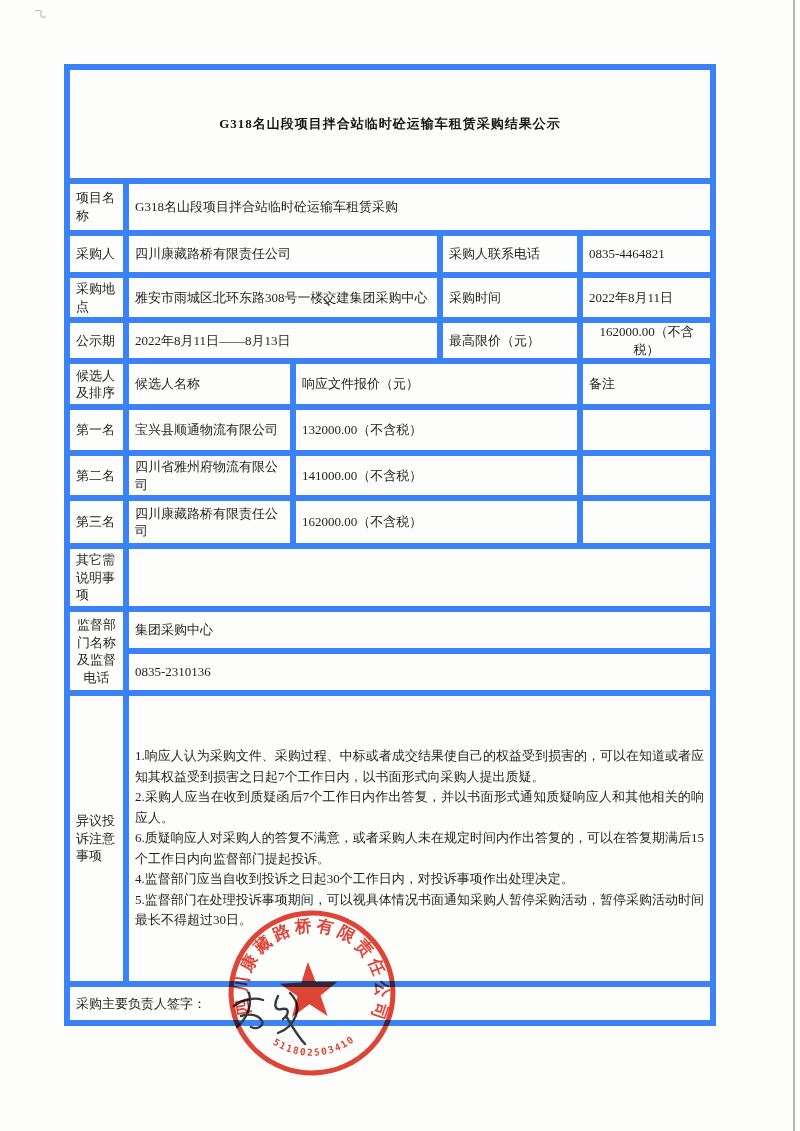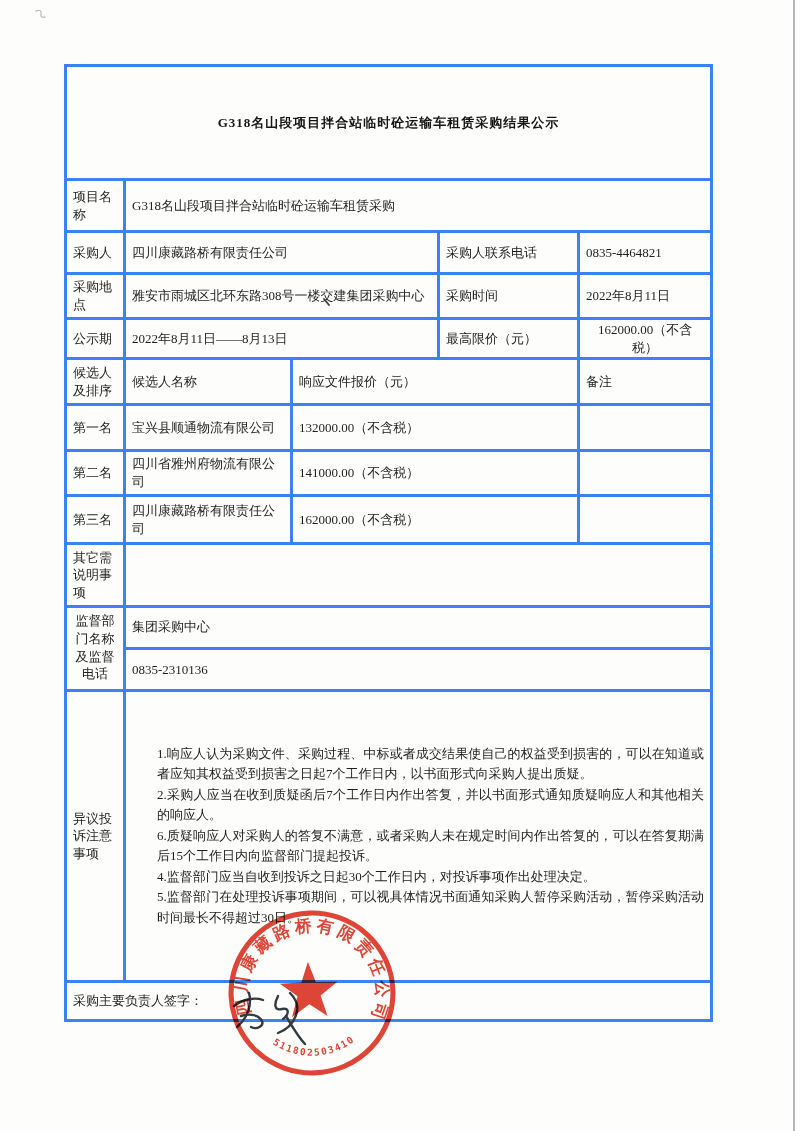--- a/index.html
+++ b/index.html
@@ -8,49 +8,49 @@
     background:#fdfdfc;overflow:hidden;
     font-family:"Liberation Serif","DejaVu Serif",serif;
     color:#1f1f1f;
   }
   table.doc{
     position:absolute;left:64px;top:64px;width:646px;
     border-collapse:collapse;table-layout:fixed;
     border:2px solid #3a3a3a;
   }
   table.doc td{
-    border:3px solid #3b82f6;
+    border:6px solid #3b82f6;
     font-size:13px;line-height:1.35;
     vertical-align:middle;padding:0 6px;
     overflow:hidden;
   }
   tr.h-title{height:114px;}
   tr.h-project{height:52px;}
   tr.h-purchaser{height:42px;}
   tr.h-location{height:45px;}
   tr.h-period{height:40px;}
   tr.h-chead{height:46px;}
   tr.h-cand1{height:46px;}
   tr.h-cand2{height:45px;}
   tr.h-cand3{height:48px;}
   tr.h-other{height:63px;}
-  tr.h-supa{height:42px;font-family:Liberation Mono, monospace;}
+  tr.h-supa{height:42px;}
   tr.h-supb{height:42px;}
   tr.h-obj{height:291px;}
   tr.h-sign{height:39px;}
   td.title-cell{
     font-size:22px;font-weight:bold;text-align:center;
     letter-spacing:1px;color:#161616;
   }
   td.c{text-align:left;}
   td.lbl{padding:3px 5px 3px 6px;}
   td.lbl-c{text-align:center;padding:3px 4px;}
   td.small-val{font-size:11.5px;text-align:center;}
   td.obj-cell{padding:6px 10px;}
-  .obj-wrap{display:flex;flex-direction:column;justify-content:center;height:100%;margin-left:25px;}
+  .obj-wrap{display:flex;flex-direction:column;justify-content:center;height:100%;}
   .obj-item{font-size:13px;line-height:1.58;text-align:justify;}
   td.sign-cell{font-size:14px;padding-left:6px;}
   .seal{
     position:absolute;left:226px;top:906px;width:172px;height:174px;
     mix-blend-mode:multiply;opacity:.92;
     transform:rotate(-2deg);
     pointer-events:none;
   }
   .signature{
     position:absolute;left:228px;top:986px;width:96px;height:62px;

